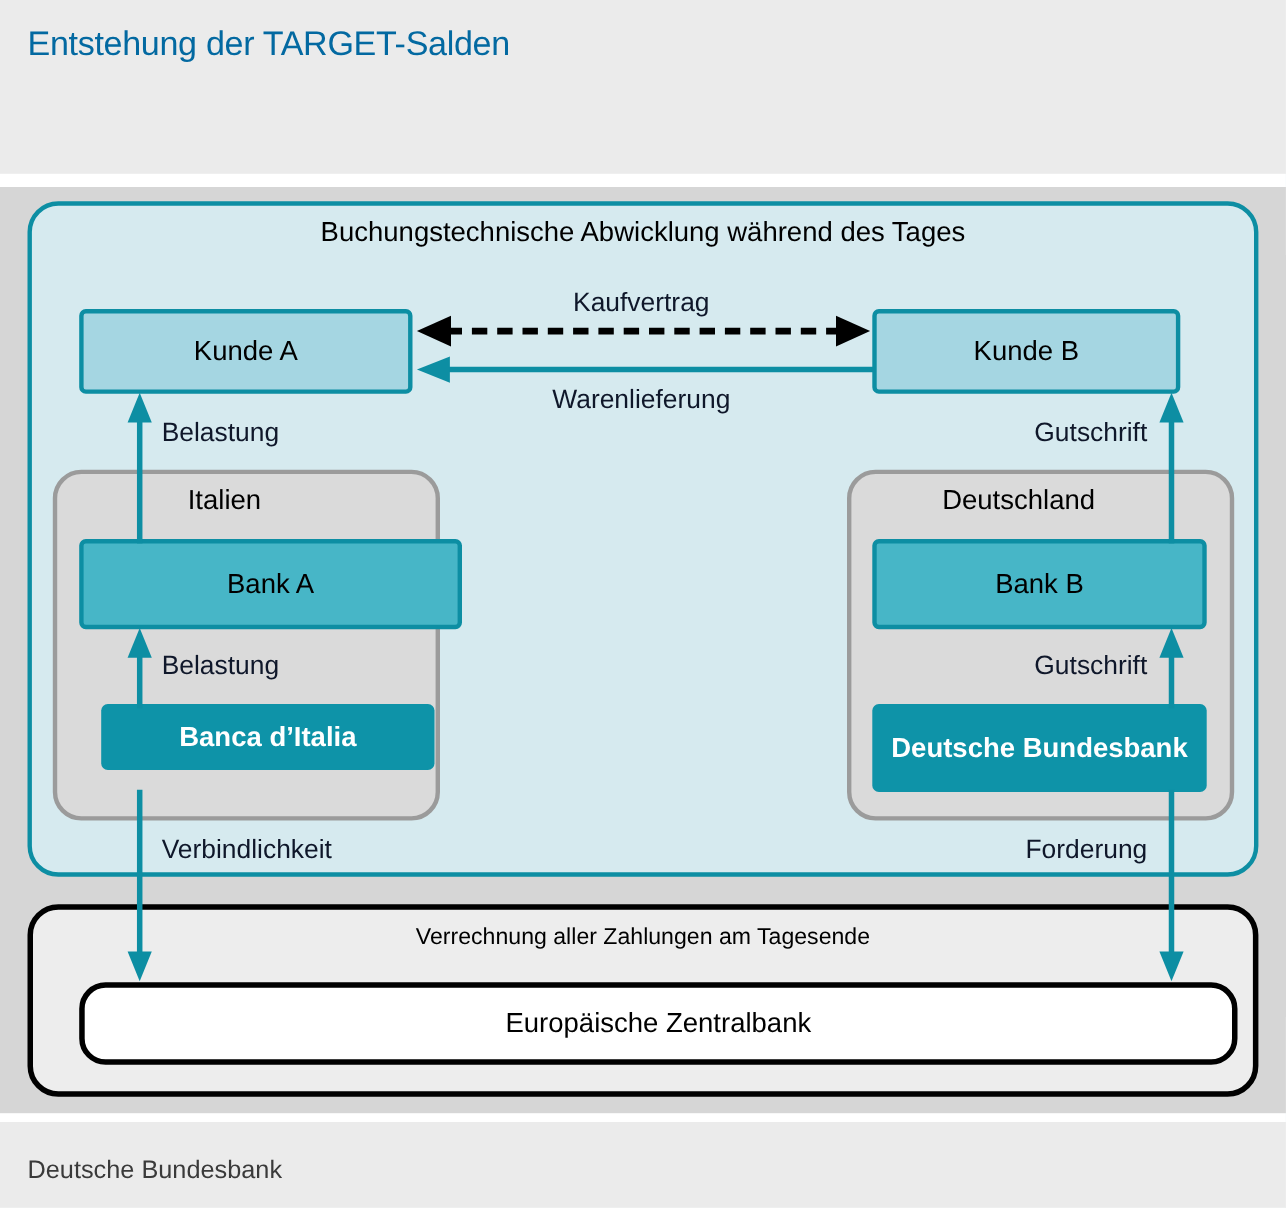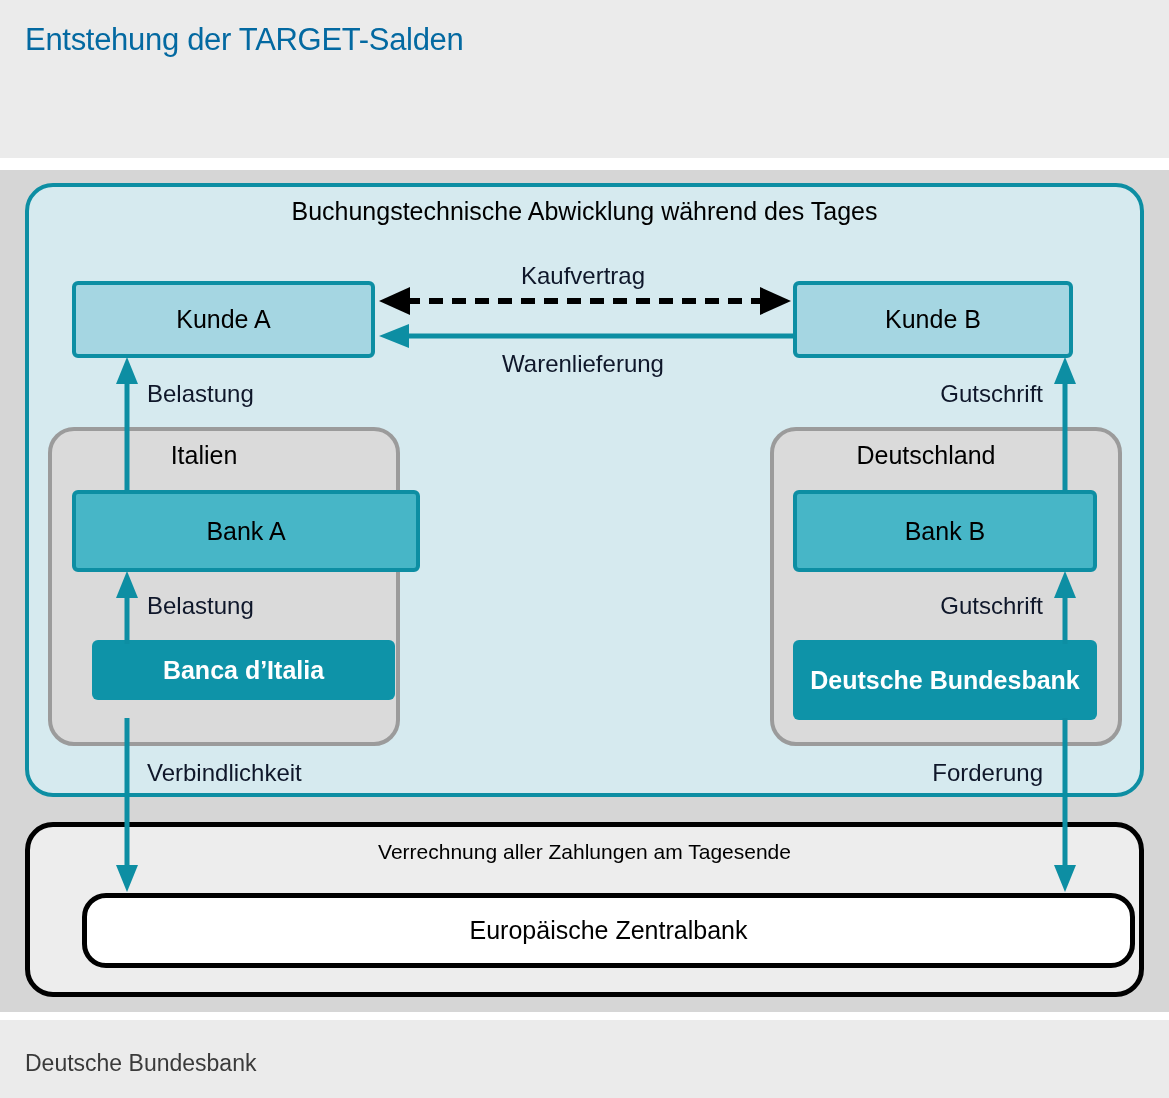--- a/index.html
+++ b/index.html
@@ -69,21 +69,21 @@
 
   .panel-settlement{
     left:25px;top:822px;width:1119px;height:175px;
     background:var(--settle-gray);
     border:5px solid #000;
     border-radius:28px;
   }
   .panel-settlement-title{left:25px;top:840px;width:1119px;text-align:center;font-size:21px;}
   .ecb-box{
     left:72px;top:893px;width:1053px;height:75px;
-    background:#fff;border:5px solid #000;border-radius:24px;margin-left:10px;
+    background:#fff;border:5px solid #000;border-radius:24px;
   }
 
   .flow-label{font-size:24px;color:#0f172a;}
   .lbl-kaufvertrag{left:383px;top:262px;width:400px;text-align:center;}
   .lbl-warenlieferung{left:383px;top:350px;width:400px;text-align:center;}
   .lbl-belastung-1{left:147px;top:380px;}
   .lbl-belastung-2{left:147px;top:592px;}
   .lbl-verbindlichkeit{left:147px;top:759px;}
   .lbl-gutschrift-1{right:126px;top:380px;}
   .lbl-gutschrift-2{right:126px;top:592px;}

